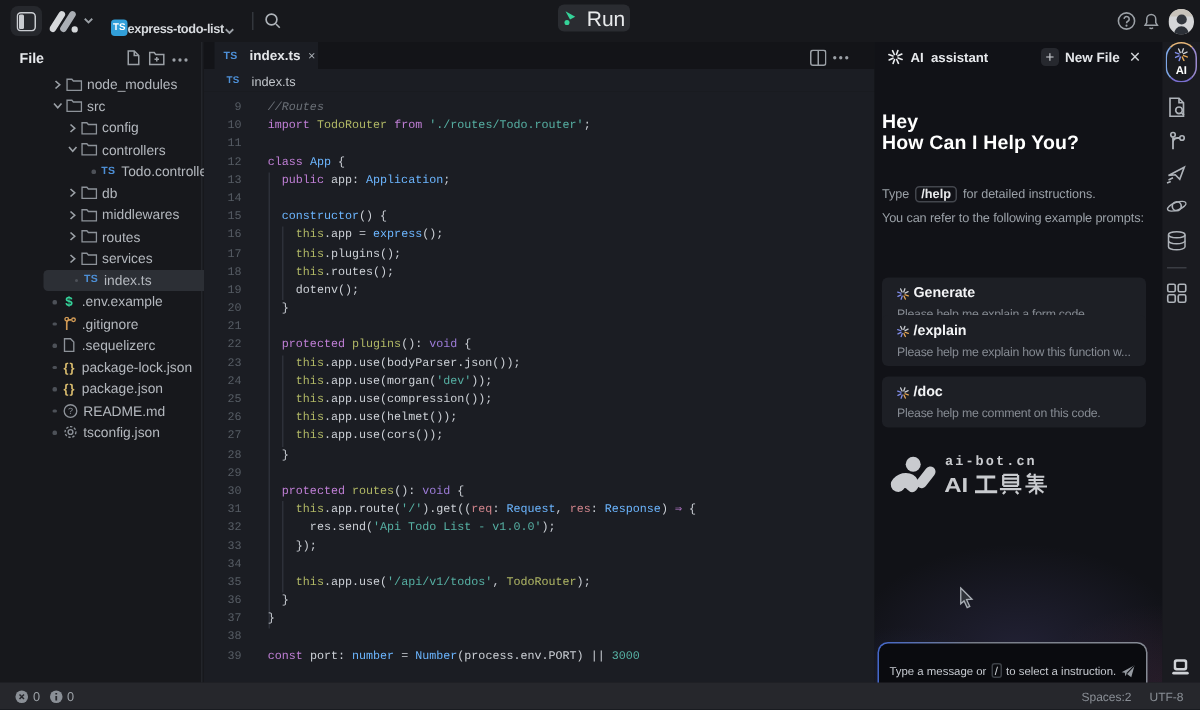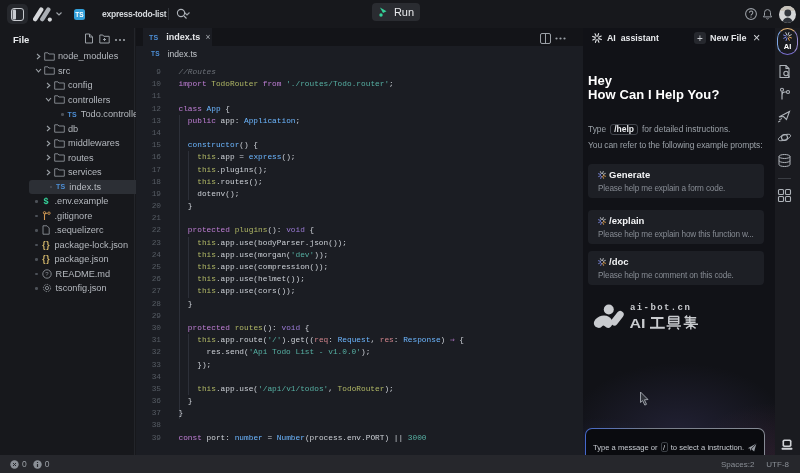--- a/index.html
+++ b/index.html
@@ -4,25 +4,25 @@
 <style>
 * { margin:0; padding:0; box-sizing:border-box; }
 html,body { width:800px; height:473px; overflow:hidden; background:#17181c; }
 body { font-family:"Liberation Sans", sans-serif; position:relative; }
 .abs { position:absolute; }
 svg { display:block; }
 
 
 #topbar { left:0; top:0; width:800px; height:28px; background:#17181c; }
 #sbtoggle { left:7px; top:4px; width:21px; height:20px; background:#26282d; border-radius:5px; display:flex; align-items:center; justify-content:center; }
-#projtab { left:74px; top:4px; height:20px; display:flex; align-items:center; gap:17px; }
+#projtab { left:74px; top:4px; height:20px; display:flex; align-items:flex-end; gap:0; }
 .tsbadge { width:11px; height:11px; background:#329fd9; border-radius:2.5px; color:#fff; font-size:6.5px; font-weight:bold; display:flex; align-items:center; justify-content:center; }
 #projname { color:#d6d9dd; font-size:8.5px; font-weight:bold; letter-spacing:-0.25px; }
 #runbtn { left:372px; top:3px; width:48px; height:18px; background:#2a2c31; border-radius:4px; display:flex; align-items:center; justify-content:center; gap:5px; }
-#runbtn span { color:#e8eaec; font-size:11px; }
+#runbtn span { color:#e8eaec; font-size:14px; }
 
 
 #sidebar { left:0; top:28px; width:135px; height:427px; background:#17181c; border-right:1px solid #23252a; }
 #filehdr { left:13px; top:33.5px; color:#e8eaed; font-size:9.5px; font-weight:bold; }
 .tree { position:absolute; left:0; top:49px; width:135px;padding-left:21px; }
 .row { position:relative; height:14.5px; display:flex; align-items:center; color:#b4b8be; font-size:9.2px; white-space:nowrap; }
 .row .chev { width:7px; height:7px; margin-right:2px; }
 .sel { position:absolute; left:8px; width:119px; height:14.5px; background:#2c2f35; border-radius:3px; }
 .dot { width:2.5px; height:2.5px; border-radius:50%; background:#4d5158; margin-right:4px; }
 .tst { color:#4d8fd6; font-size:7px; font-weight:bold; letter-spacing:0.2px; margin-right:4px; }
@@ -307,21 +307,21 @@
     <span class="nc">New File</span>
   </div>
 <div class="abs" id="aix">×</div>
 <div class="abs" id="hey">Hey<br>How Can I Help You?</div>
 <div class="abs" id="typeline">
     <span>Type</span>
     <span id="helpbadge">/help</span>
     <span>for detailed instructions.</span>
   </div>
 <div class="abs" id="refer">You can refer to the following example prompts:</div>
-<div class="card" style="top:164px" id="card1">
+<div class="card" style="top:185px" id="card1">
     <div class="ct"><svg width="8" height="8" viewBox="0 0 12 12" id="csp0">
         <line x1="8.066619968264234" y1="6.754375176401993" x2="11.260487191945321" y2="7.9202277217505275" stroke="#e8a855" stroke-width="1.3" stroke-linecap="round"></line>
         <line x1="6.92789719090252" y1="7.994744796487815" x2="8.361920122297324" y2="11.07753220924171" stroke="#e8a855" stroke-width="1.3" stroke-linecap="round"></line>
         <line x1="5.245624823598007" y1="8.066619968264234" x2="4.0797722782494725" y2="11.260487191945321" stroke="#7f8ce8" stroke-width="1.3" stroke-linecap="round"></line>
         <line x1="4.005255203512185" y1="6.92789719090252" x2="0.922467790758291" y2="8.361920122297324" stroke="#7f8ce8" stroke-width="1.3" stroke-linecap="round"></line>
         <line x1="3.933380031735766" y1="5.245624823598007" x2="0.7395128080546787" y2="4.0797722782494725" stroke="#7f8ce8" stroke-width="1.3" stroke-linecap="round"></line>
         <line x1="5.072102809097479" y1="4.005255203512186" x2="3.638079877702674" y2="0.9224677907582919" stroke="#c9ccd1" stroke-width="1.3" stroke-linecap="round"></line>
         <line x1="6.754375176401992" y1="3.9333800317357657" x2="7.920227721750525" y2="0.7395128080546769" stroke="#c9ccd1" stroke-width="1.3" stroke-linecap="round"></line>
         <line x1="7.994744796487814" y1="5.072102809097479" x2="11.077532209241708" y2="3.6380798777026735" stroke="#c9ccd1" stroke-width="1.3" stroke-linecap="round"></line>
       </svg>Generate</div>

